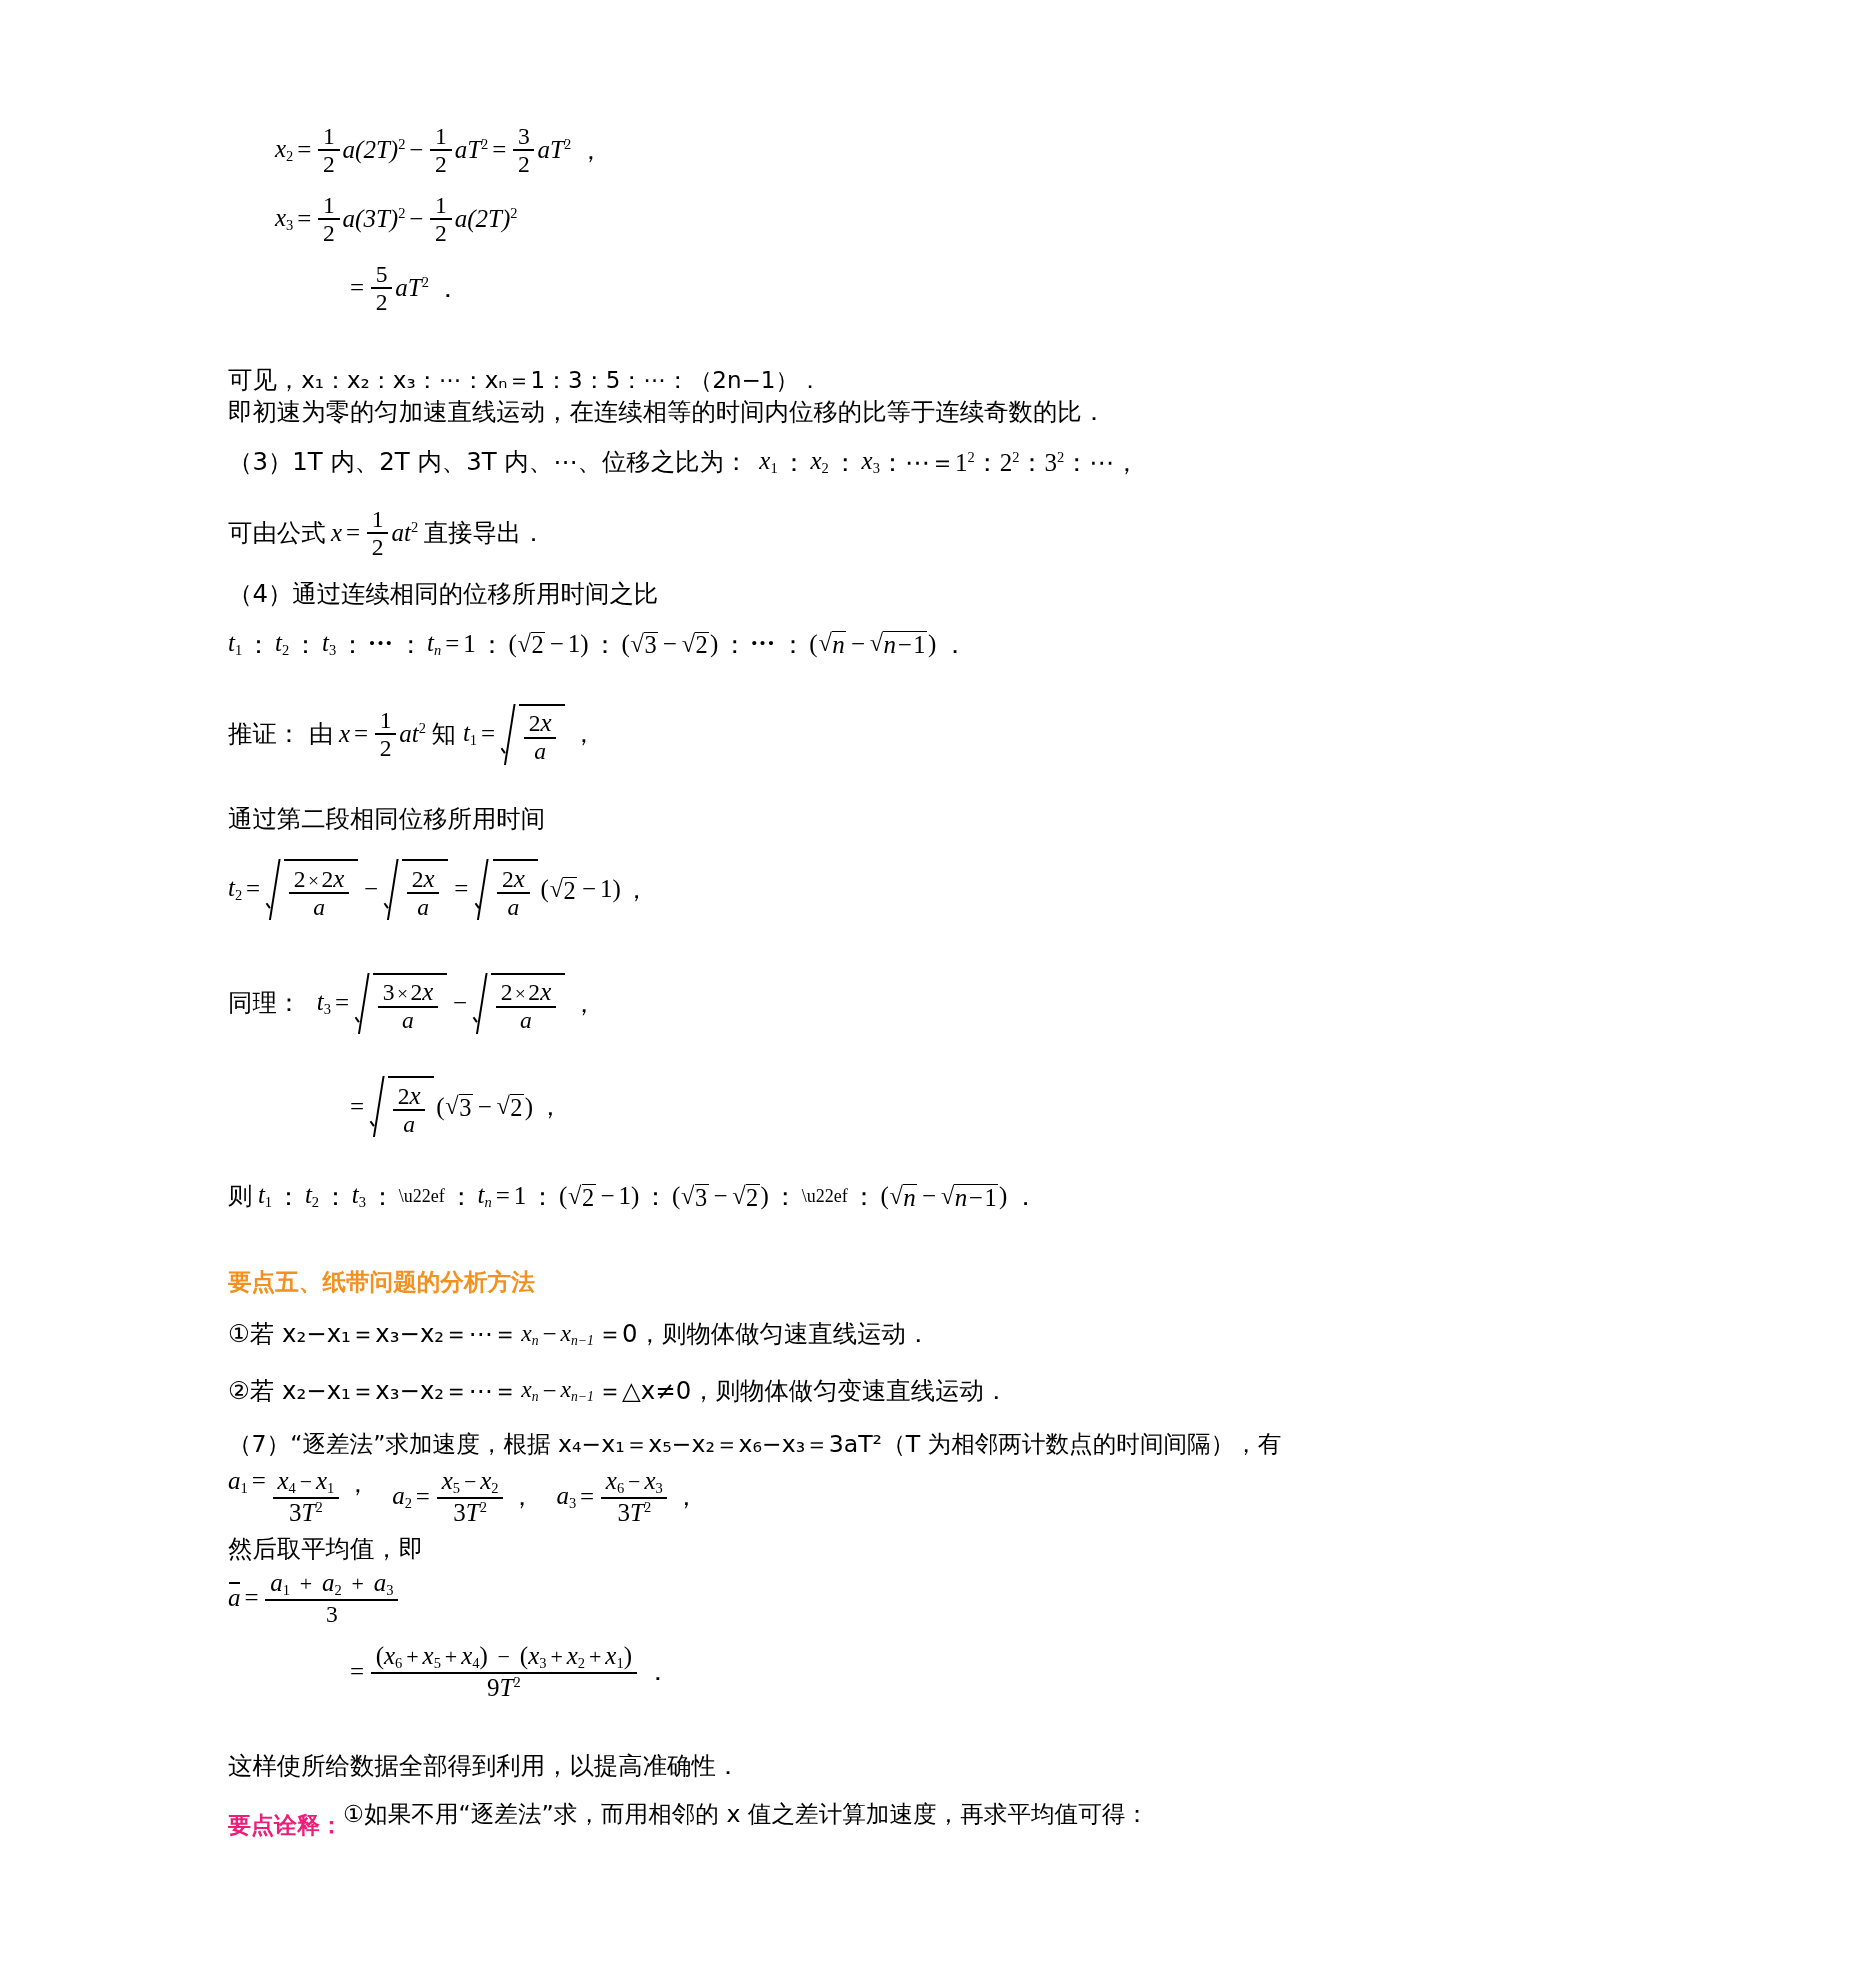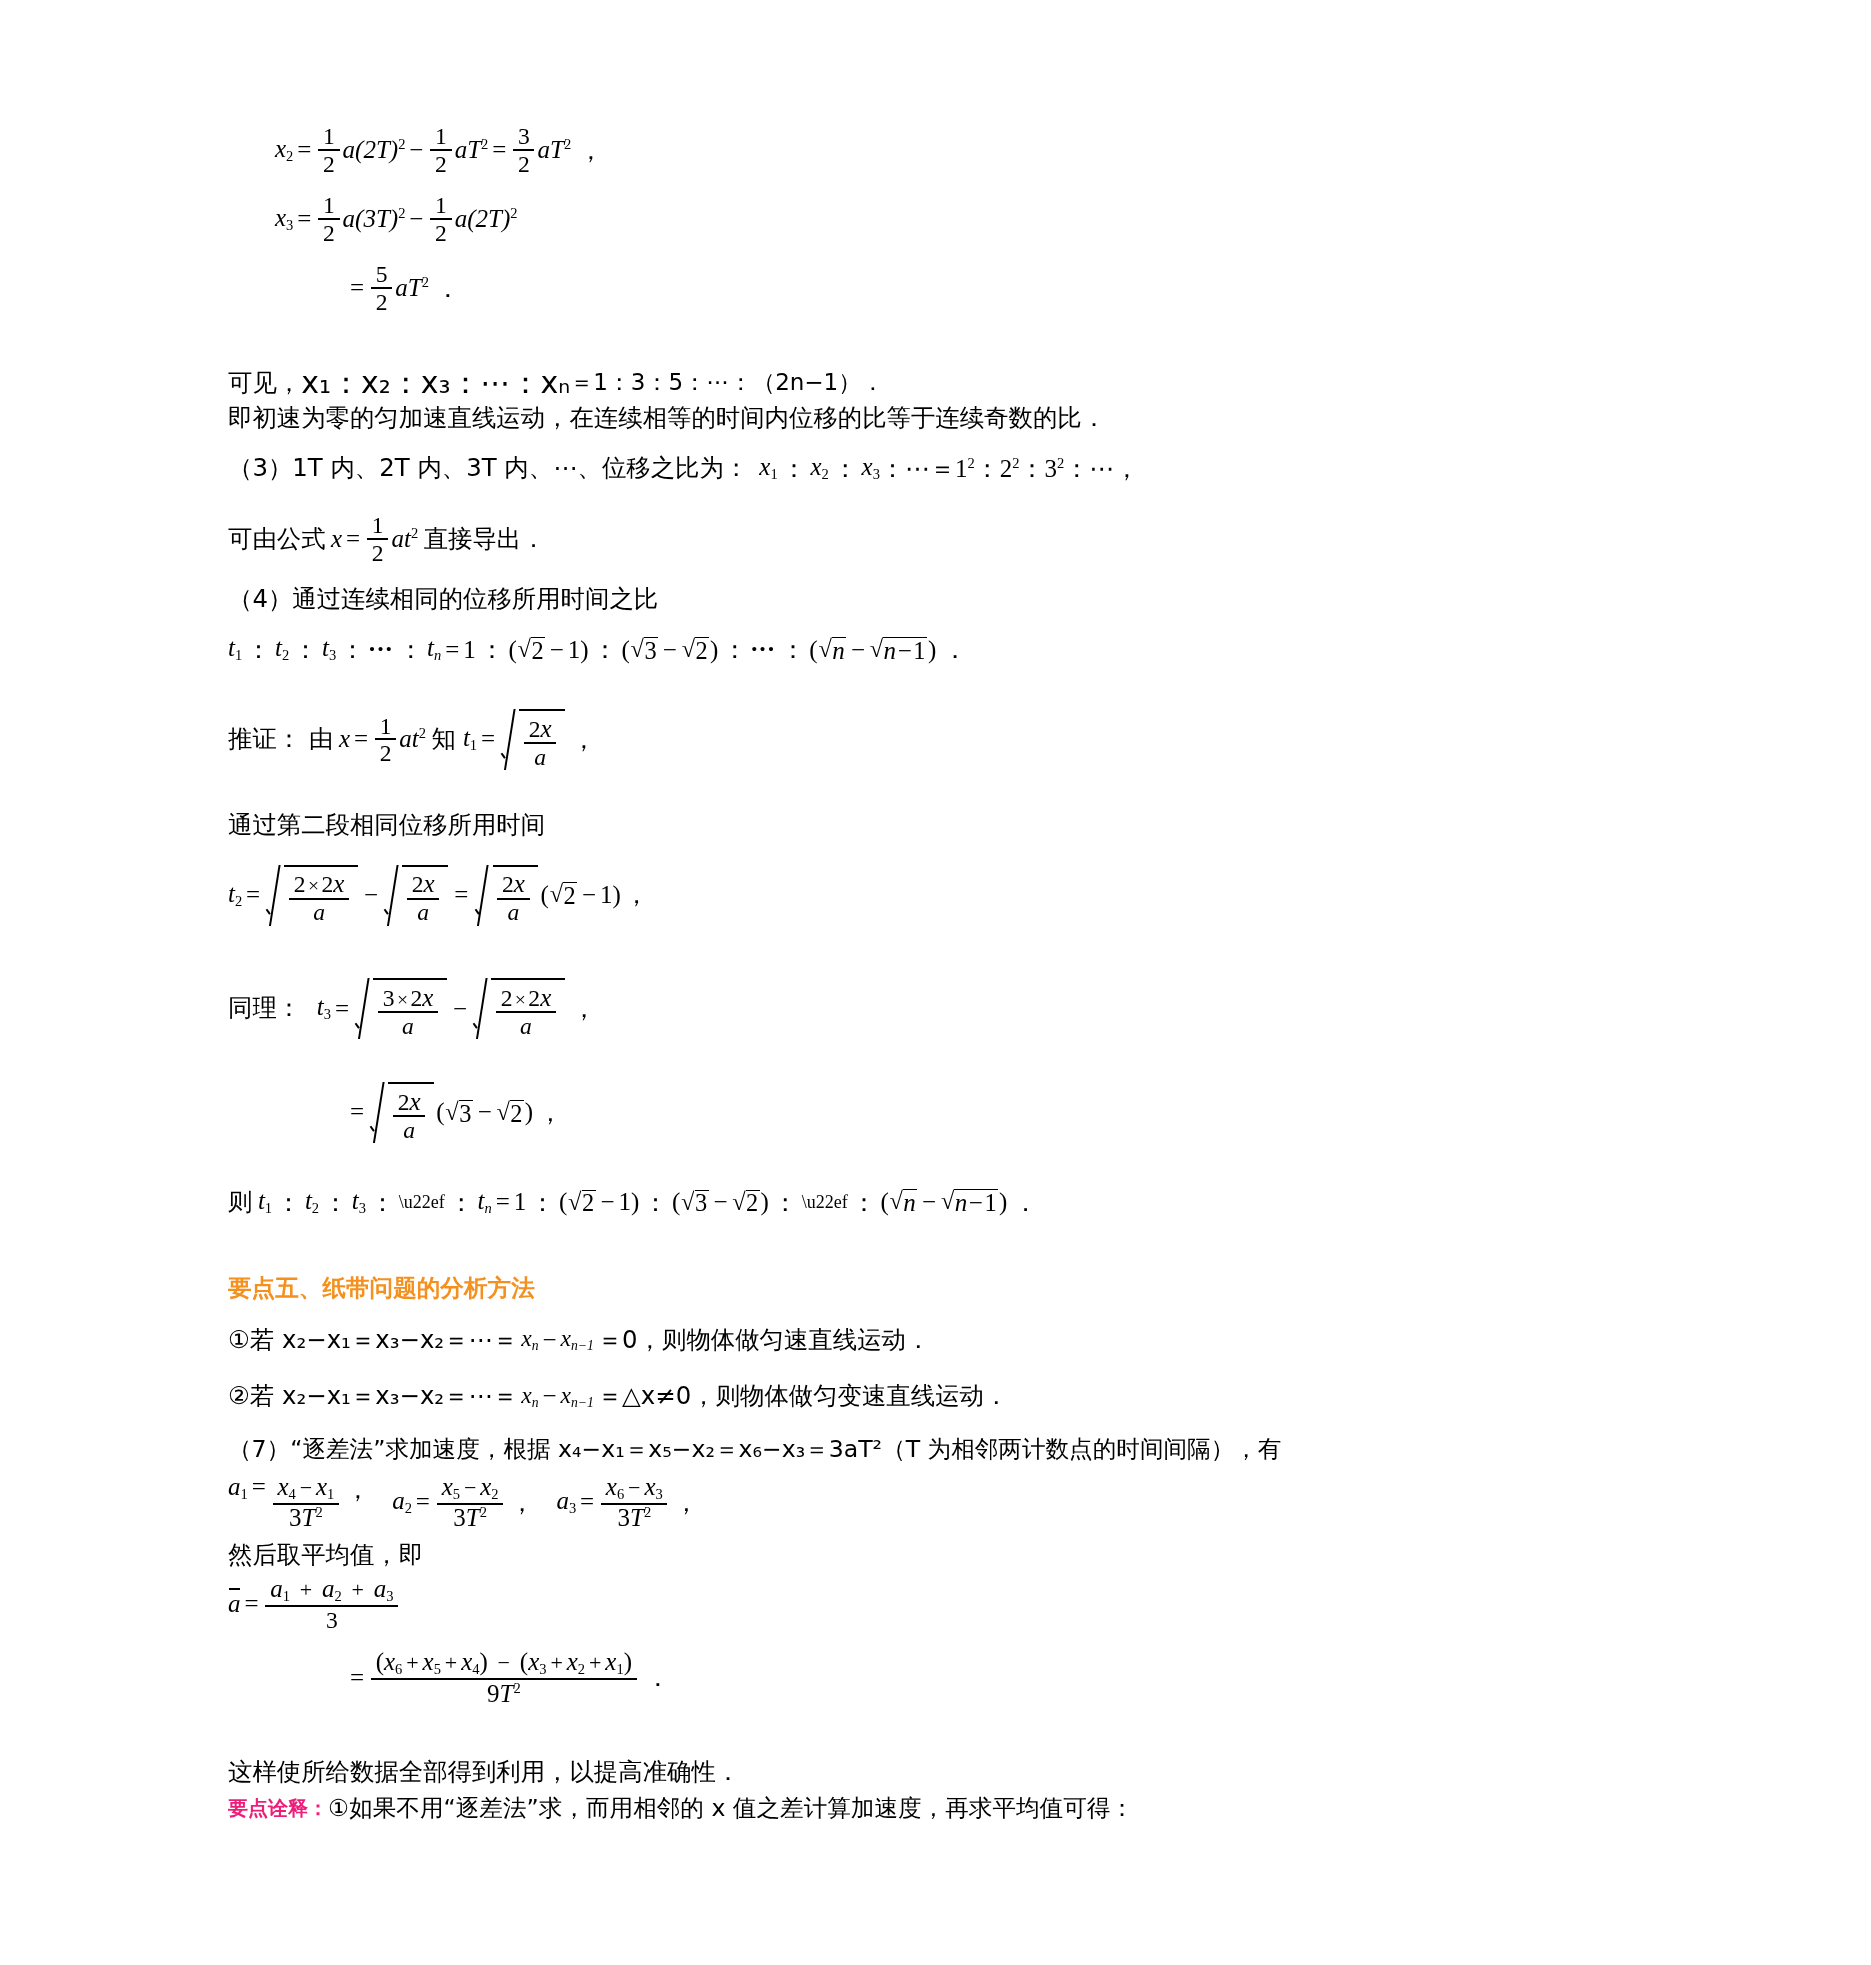--- a/index.html
+++ b/index.html
@@ -44,21 +44,21 @@
   }
   .rad .cont{ border-top:2px solid #000; padding:3.9px 5.5px 0 1.6px; display:flex; align-items:center; }
   
   .sq{ display:inline-flex; align-items:flex-start; vertical-align:-0.08em; margin:0 0.8px; }
   .sq .g{ font-size:24.4px; line-height:.95; }
   .sq .u{ border-top:1.6px solid #000; padding:0.8px 1.6px 0 0.4px; font-size:24.4px; line-height:.95; }
   
   .h-orange{ color:#F4901E; font-family:"DejaVu Sans","Liberation Sans",sans-serif;
              font-size:23.6px; font-weight:bold; }
   .h-pink{ color:#ED1E79; font-family:"DejaVu Sans","Liberation Sans",sans-serif;
-           font-size:20px; font-weight:bold; }
+           font-size:23px; font-weight:bold;margin-top:20px; }
   .overbar{ position:relative; display:inline-block; }
   .overbar:before{ content:""; position:absolute; left:4%; right:4%; top:-0.08em; height:2px; background:#000;}
   
   .mt14{margin-top:5.5px}.mt20{margin-top:7.9px}.mt28{margin-top:11px}
   .mt40{margin-top:15.7px}.mt55{margin-top:21.6px}.mt70{margin-top:27.5px}
   .mt90{margin-top:53px}.mt110{margin-top:43px}
   .ind1{ padding-left:0px; }
   .ind2{ padding-left:47px; }
   .ind3{ padding-left:118px; }
 </style>
@@ -120,21 +120,21 @@
       <span class="num mn">5</span>
       <span class="bar"></span>
       <span class="den mn">2</span>
     </span>
     <span class="mi"><span>aT</span><span class="sup">2</span></span>
     <span class="mn" style="padding-left:6.3px">．</span>
   </div>
 
   <div class="row mt90">
     <span class="cn">可见，</span>
-    <span class="cn" style="font-size:30px">x₁：x₂：x₃：⋯：xₙ</span>
+    <span class="cn" style="font-size:23px">x₁：x₂：x₃：⋯：xₙ</span>
     <span class="cn" style="font-size:23px">＝1：3：5：⋯：（2n−1）．</span>
   </div>
 
   <div class="row mt20">
     <span class="cn">即初速为零的匀加速直线运动，在连续相等的时间内位移的比等于连续奇数的比．</span>
   </div>
 
   <div class="row mt55">
     <span class="cn">（3）1T 内、2T 内、3T 内、⋯、位移之比为：</span>
     <span style="display:inline-flex;align-items:center;padding-left:11px">

